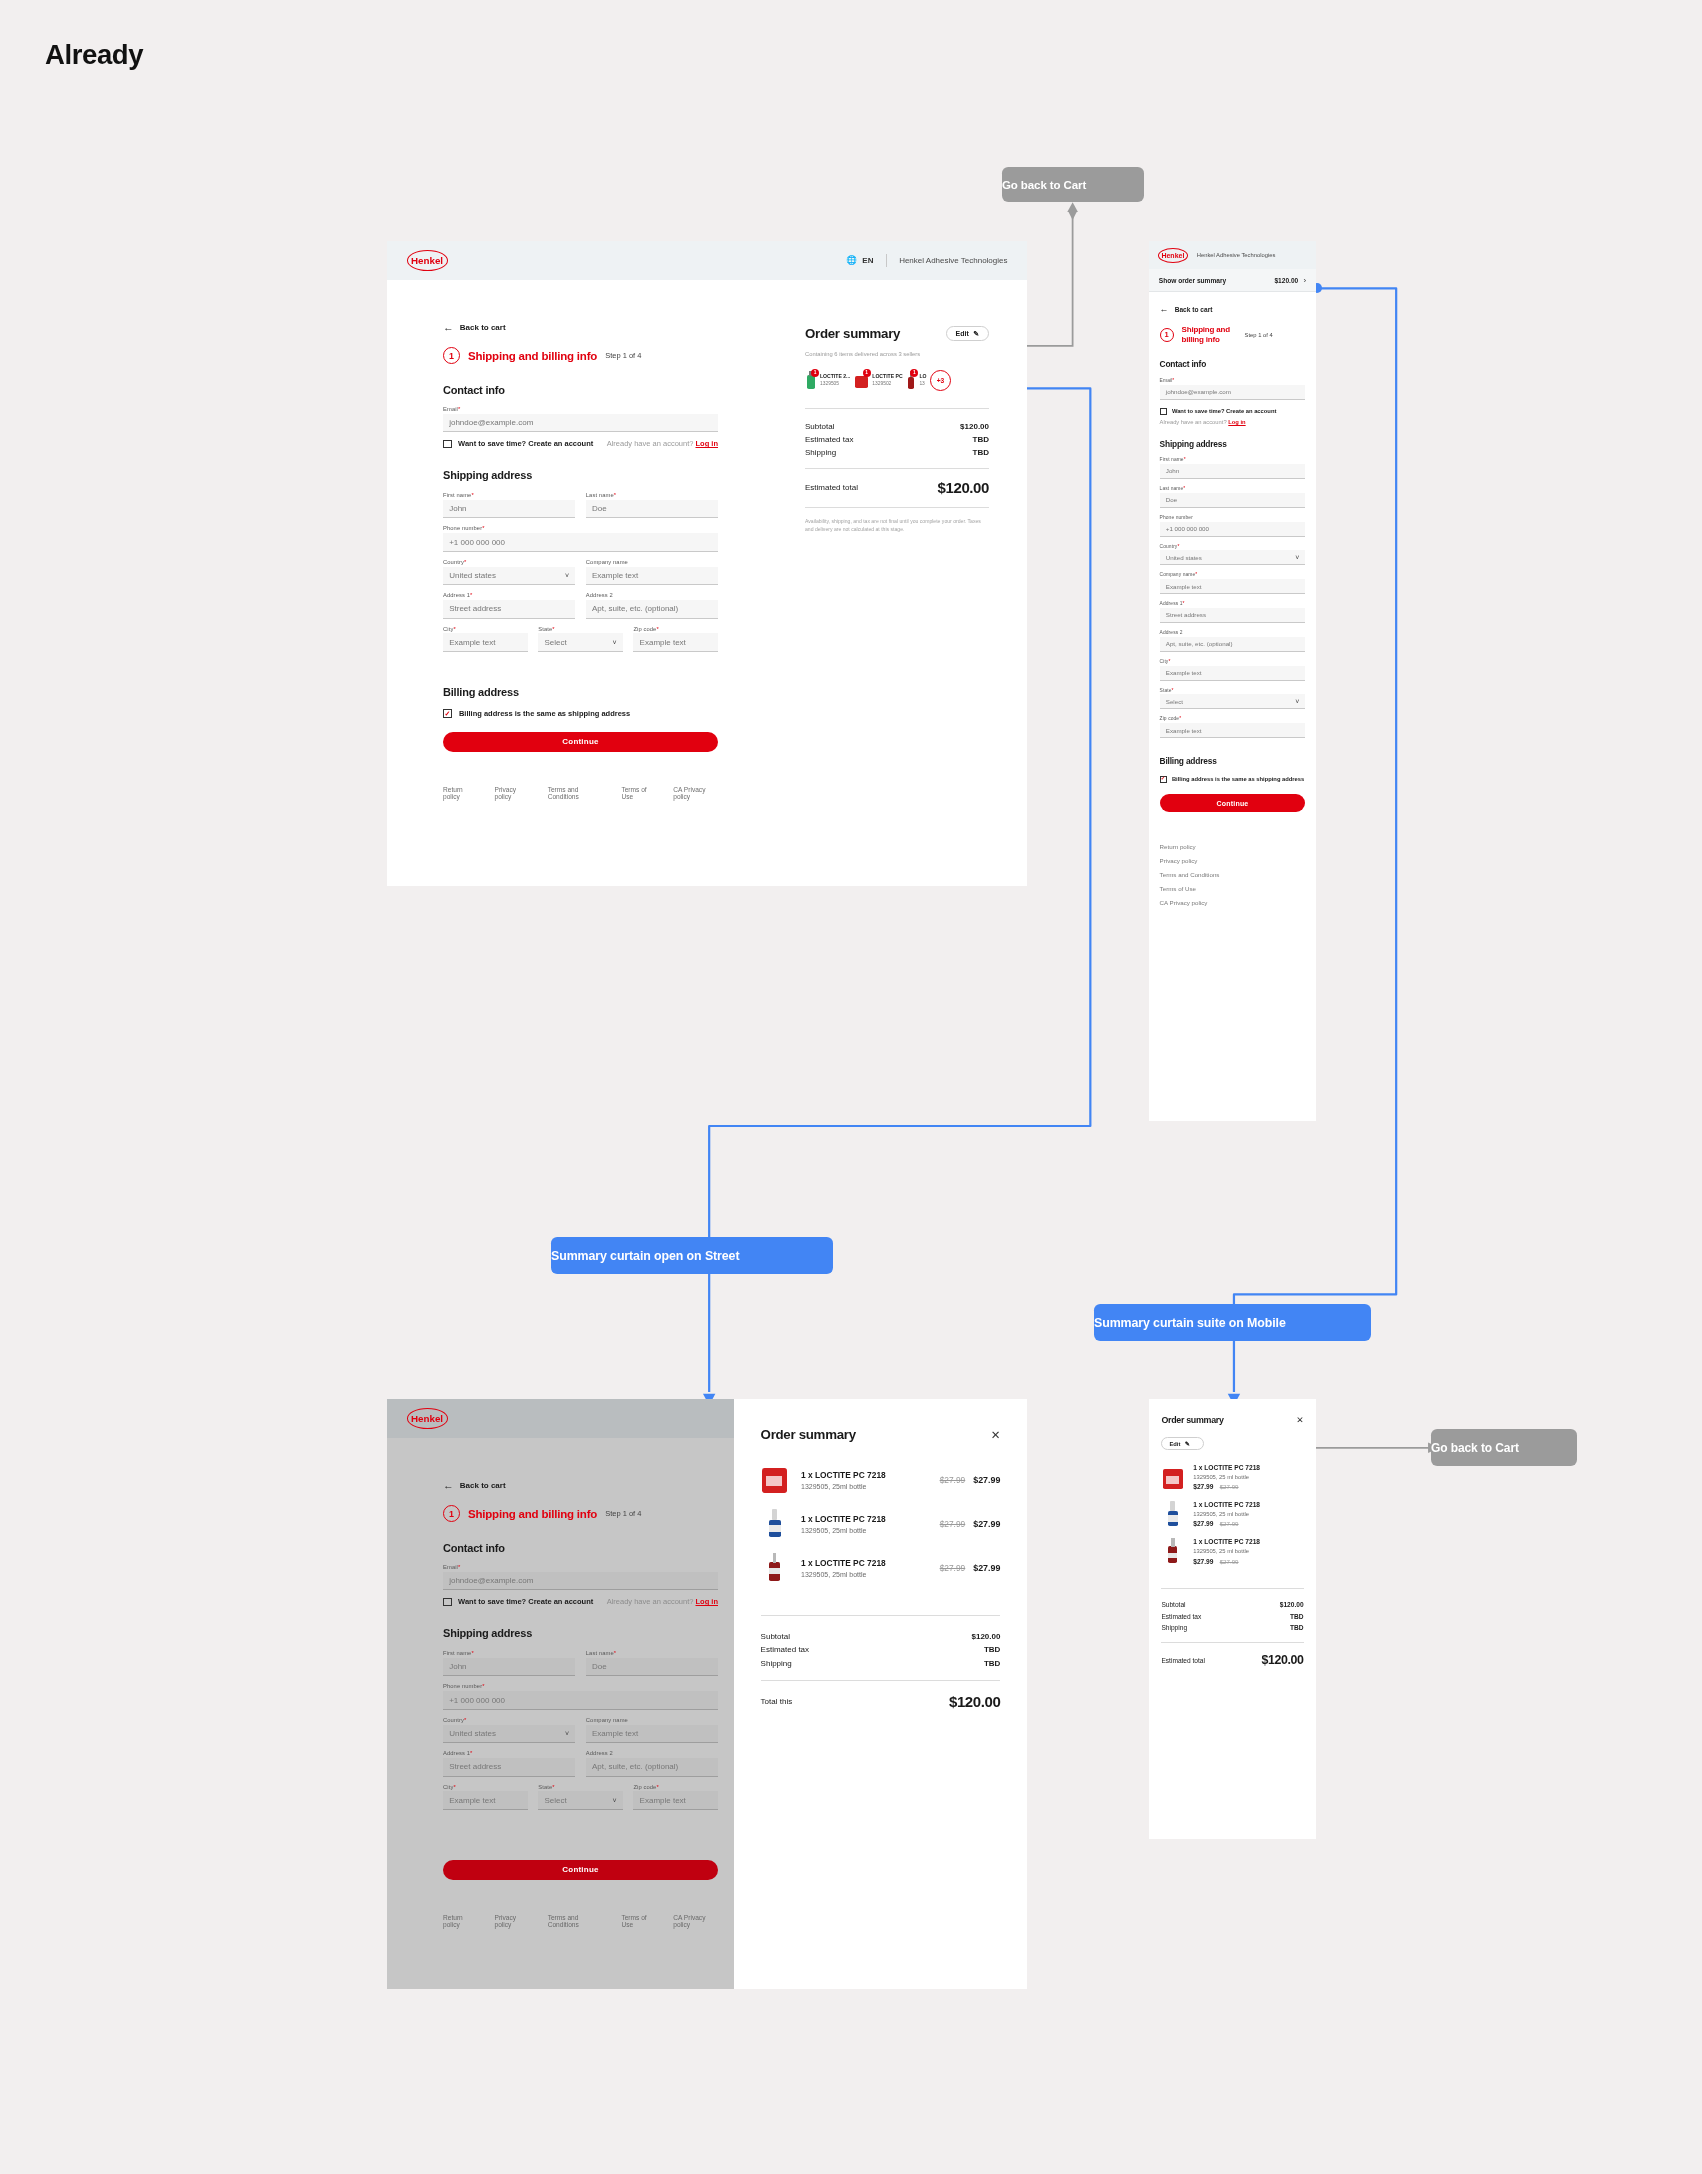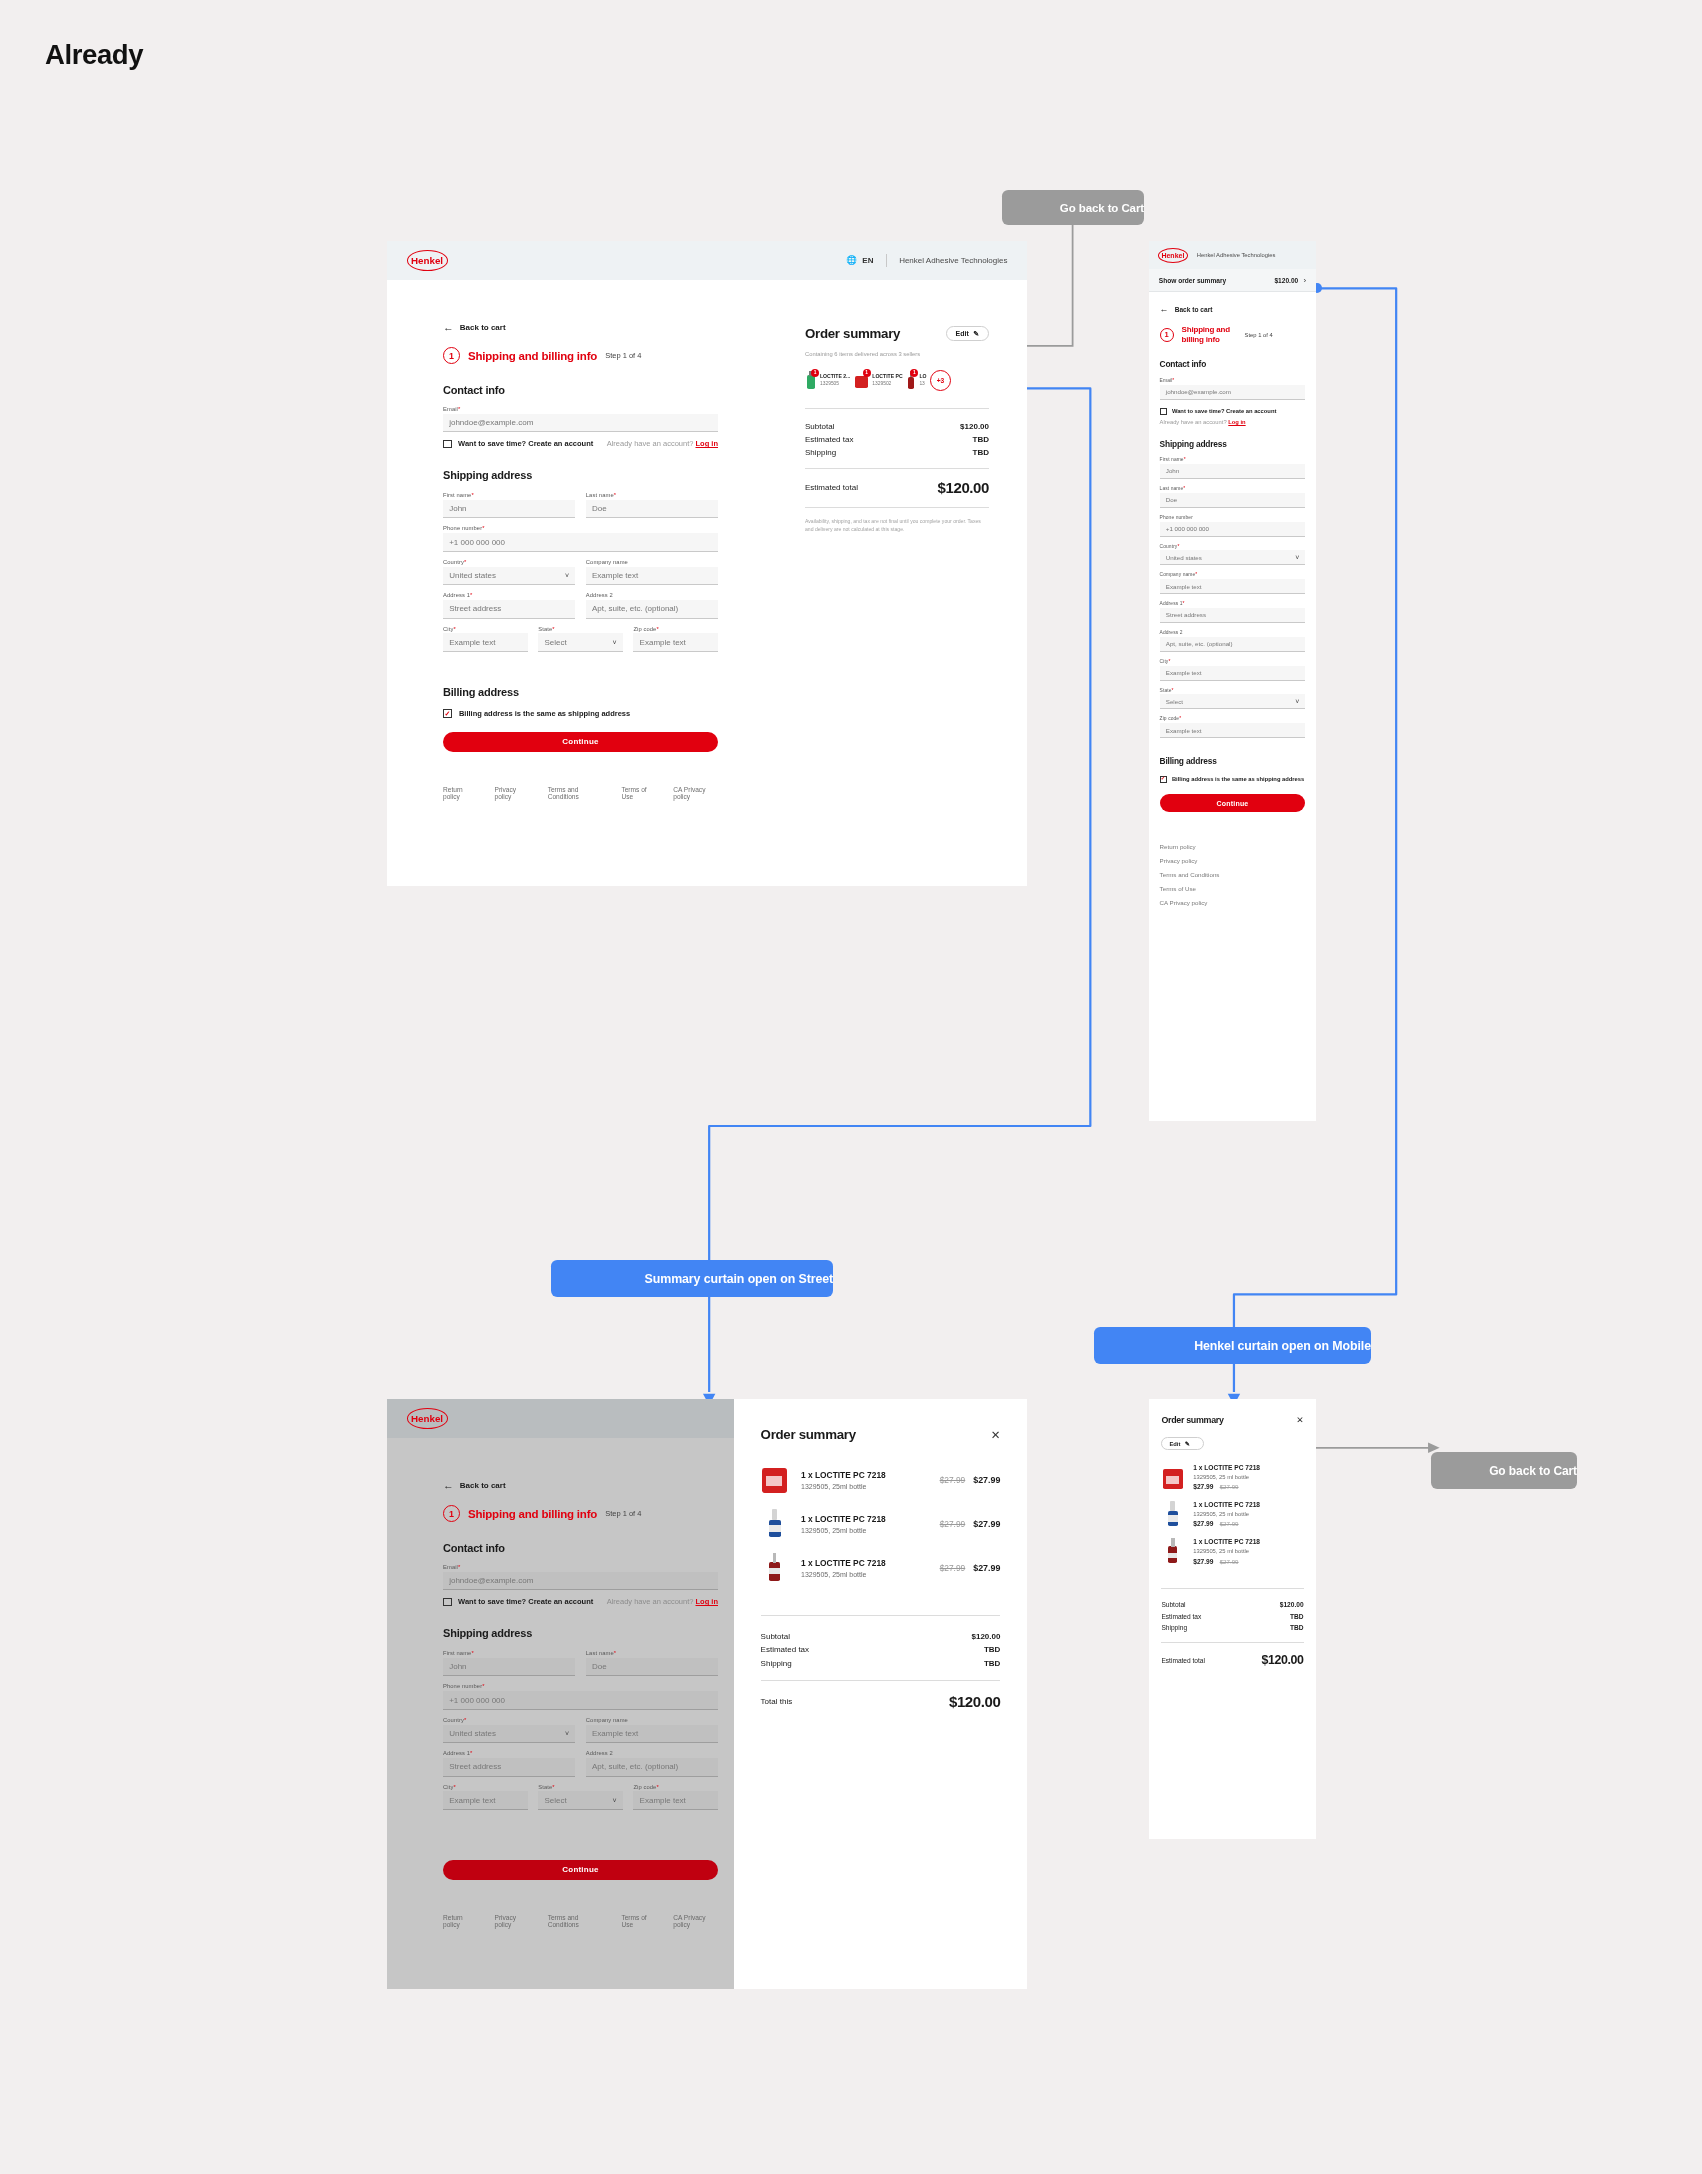--- a/index.html
+++ b/index.html
@@ -79,23 +79,22 @@
   .plusN { width:21px;height:21px;border-radius:50%;border:1.2px solid #e1000f;
            color:#e1000f;font-size:6.6px;font-weight:bold;
            display:flex;align-items:center;justify-content:center;flex:none;}
   .tline { display:flex;justify-content:space-between;font-size:8px;margin-bottom:4.4px;}
   .tline .v { font-weight:bold; }
   .hr { height:0.9px;background:#dcdcdc; }
 
   
   .anno {
     position:absolute; border-radius:6.2px; color:#fff;
-    font-weight:bold; display:flex;align-items:center;justify-content:flex-end;
+    font-weight:bold; display:flex;align-items:center;justify-content:flex-start;
     letter-spacing:-0.1px;
-    margin-top:23px;
   }
   .anno.grey { background:#9b9b9b; }
   .anno.blue { background:#4285f4; }
   .dot { position:absolute;width:9.8px;height:9.8px;border-radius:50%;background:#4285f4;}
   .dotg { position:absolute;width:9.8px;height:9.8px;border-radius:50%;background:#9b9b9b;}
 
   svg.flow { position:absolute; left:0; top:0; width:1702px; height:2174px;
              pointer-events:none; overflow:visible;}
 </style>
 </head>
@@ -127,21 +126,21 @@
 <div class="anno grey" style="left:1002px;top:167px;width:142px;height:35px;font-size:11.5px;">
   <span>Go back to Cart</span>
 </div>
 <div class="anno grey" style="left:1431px;top:1429px;width:146px;height:37px;font-size:12px;">
   <span>Go back to Cart</span>
 </div>
 <div class="anno blue" style="left:551px;top:1237px;width:282px;height:37px;font-size:12.4px;">
   <span>Summary curtain open on Street</span>
 </div>
 <div class="anno blue" style="left:1094px;top:1304px;width:277px;height:37px;font-size:12.4px;">
-  <span>Henkel curtain open on Mobile</span>
+  <span>Summary curtain suite on Mobile</span>
 </div>
 
 <div class="screen" style="left:387px;top:241px;width:640px;height:645px;">
 
   <div class="hdr" style="height:39px;padding:0 19.5px;justify-content:space-between;">
     <div class="henkel" style="width:41px;height:21px;font-size:9.8px;">
       <span>Henkel</span>
     </div>
     <div style="display:flex;align-items:center;gap:12.4px;">
       <div style="display:flex;align-items:center;gap:5.3px;">

